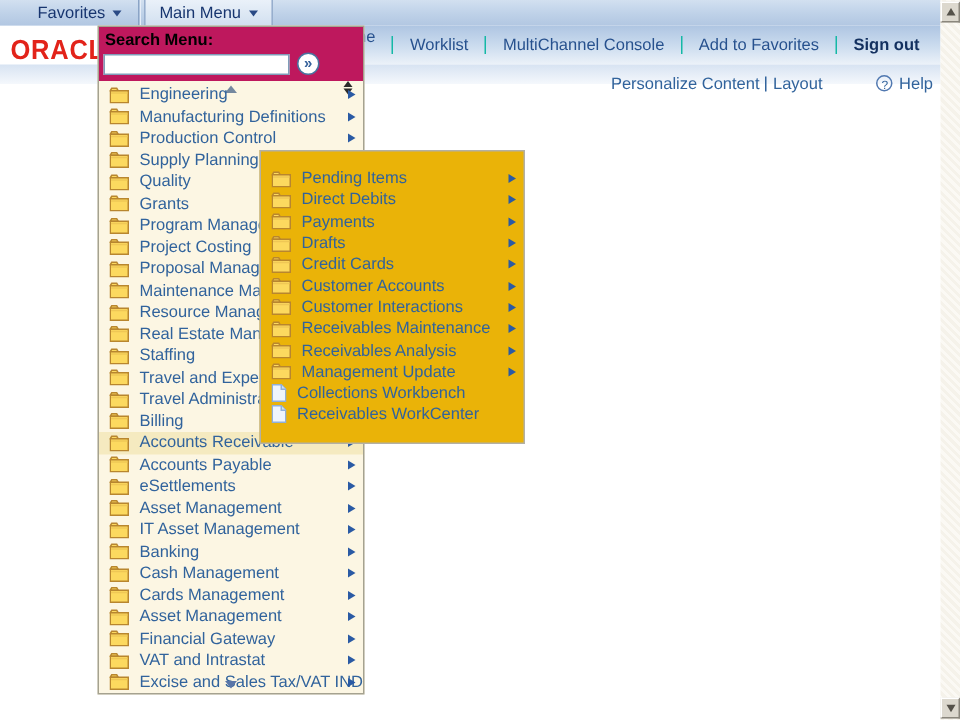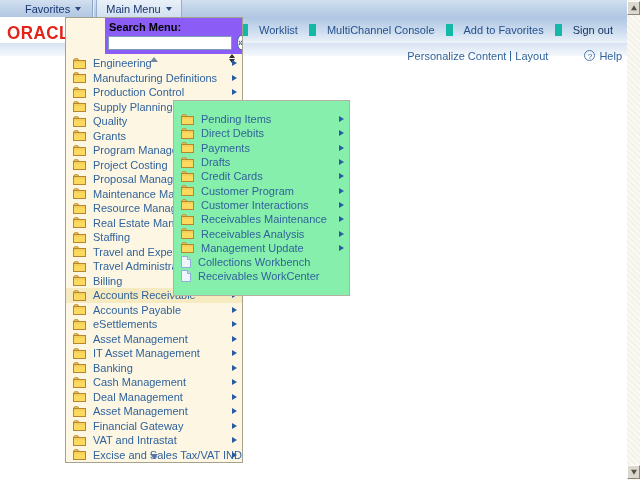--- a/index.html
+++ b/index.html
@@ -24,35 +24,35 @@
   .banner{position:absolute;top:17px;left:0;right:13px;height:26px;
     background:linear-gradient(180deg,#aec5e2 0%,#cdddef 55%,#ecf2f9 100%);z-index:1;}
   .logo-white{position:absolute;top:17px;left:0;width:200px;height:27px;background:#ffffff;z-index:1;}
   .pageband{position:absolute;top:43px;left:0;right:13px;height:13px;
     background:linear-gradient(180deg,#d7e3f2 0%,#f5f8fc 100%);z-index:1;}
   .oracle-logo{position:absolute;left:7px;top:24px;z-index:2;color:#E2231A;
     font-size:17px;font-weight:bold;letter-spacing:.5px;transform:scaleY(1.08);}
   
   .header-links{position:absolute;top:17px;right:16px;height:15px;display:flex;align-items:center;z-index:2;}
   .hlink{color:#27518E;padding:0 11px;cursor:pointer;white-space:nowrap;}
-  .hlink + .hlink{border-left:7px solid #14b8a6;margin-top:11px;}
-  .hlink.bold{font-weight:normal;color:#13305f;}
+  .hlink + .hlink{border-left:1px solid #14b8a6;margin-top:11px;}
+  .hlink.bold{font-weight:bold;color:#13305f;}
   
   .personalize-row{position:absolute;top:49px;left:0;right:18px;height:13px;z-index:2;
     display:flex;justify-content:flex-end;color:#31639C;}
   .pz{display:flex;align-items:center;margin-right:36px;}
   .pz-link{cursor:pointer;}
   .pipe{width:0;border-left:1px solid #31639C;height:10px;margin:0 4px;}
   .help{display:flex;align-items:center;gap:4px;cursor:pointer;}
   .help-icon{width:11px;height:11px;border:1px solid #5078B0;border-radius:50%;
     font-size:8px;line-height:11px;text-align:center;color:#31639C;box-sizing:border-box;}
   
   .menu-panel{position:absolute;left:65px;top:17px;width:178px;height:446px;z-index:5;
     background:#FCF6E3;border:1px solid #a5a290;box-sizing:border-box;overflow:hidden;}
-  .search-area{position:absolute;left:0;top:0;right:0;height:36px;background:#8b5cf6;margin-left:39px;}
+  .search-area{position:absolute;left:0;top:0;right:0;height:36px;background:#be185d;}
   .search-label{font-weight:bold;color:#000;margin:3px 0 2px 4px;}
   .search-row{display:flex;align-items:center;gap:5px;margin-left:3px;}
   .search-input{width:124px;height:14px;border:1px solid #7f9db9;font-size:11px;
     font-family:"Liberation Sans",sans-serif;padding:0 2px;box-sizing:border-box;}
   .go-btn{width:15px;height:15px;border:1px solid #49729f;border-radius:50%;background:#fff;
     color:#35619b;font-size:10px;font-weight:bold;line-height:13px;text-align:center;
     box-sizing:border-box;cursor:pointer;}
   .scroll-row{position:absolute;left:0;top:36px;right:0;height:10px;}
   .tri-up{position:absolute;left:50%;top:3px;transform:translateX(-50%);width:0;height:0;
     border-left:4px solid transparent;border-right:4px solid transparent;border-bottom:5px solid #74889f;cursor:pointer;}
@@ -64,21 +64,21 @@
     color:#31639C;cursor:pointer;}
   .menu-item.selected{background:#F5EAC0;}
   .menu-item .label{margin-left:7px;white-space:nowrap;}
   .arrow{position:absolute;right:5px;top:50%;transform:translateY(-50%);width:0;height:0;
     border-top:3.5px solid transparent;border-bottom:3.5px solid transparent;border-left:5px solid #2a5aa4;}
   .scroll-down-row{position:absolute;left:0;bottom:1px;right:0;height:8px;}
   .tri-down{position:absolute;left:50%;top:1px;transform:translateX(-50%);width:0;height:0;
     border-left:4px solid transparent;border-right:4px solid transparent;border-top:5px solid #5a76a8;cursor:pointer;}
   
   .submenu-panel{position:absolute;left:173px;top:100px;width:177px;height:196px;z-index:6;
-    background:#86efac;border:1px solid #b3b0a4;box-sizing:border-box;padding-top:11px;overflow:hidden;}
+    background:#eab308;border:1px solid #b3b0a4;box-sizing:border-box;padding-top:11px;overflow:hidden;}
   .sub-item{position:relative;height:14.3px;display:flex;align-items:center;padding-left:7px;
     color:#31639C;cursor:pointer;}
   .sub-item .label{margin-left:7px;white-space:nowrap;}
   .icon-doc{display:none;}
   .sub-item.doc .icon-doc{display:inline;}
   
   .vscroll{position:absolute;right:0;top:0;width:13px;height:480px;z-index:8;
     background:
       repeating-linear-gradient(45deg,#f5f2ea 0 2px,#fbf9f4 2px 4px);}
   .vs-btn{position:absolute;left:0;width:13px;height:14px;background:#dcd8ce;
@@ -382,21 +382,21 @@
         <span class="label">Cash Management</span>
         <span class="arrow"></span>
       </div>
 
       <div class="menu-item">
         <svg class="icon-folder" width="13" height="11" viewBox="0 0 13 11">
           <path d="M0.5 2.5 L1.5 0.8 L4.8 0.8 L5.8 2.5 Z" fill="#FCD95F" stroke="#B8862F"></path>
           <rect x="0.5" y="2.5" width="12" height="8" fill="#FCD95F" stroke="#B8862F"></rect>
           <line x1="1" y1="4" x2="12" y2="4" stroke="#EFC755"></line>
         </svg>
-        <span class="label">Deal Management</span>
+        <span class="label">Cards Management</span>
         <span class="arrow"></span>
       </div>
 
       <div class="menu-item">
         <svg class="icon-folder" width="13" height="11" viewBox="0 0 13 11">
           <path d="M0.5 2.5 L1.5 0.8 L4.8 0.8 L5.8 2.5 Z" fill="#FCD95F" stroke="#B8862F"></path>
           <rect x="0.5" y="2.5" width="12" height="8" fill="#FCD95F" stroke="#B8862F"></rect>
           <line x1="1" y1="4" x2="12" y2="4" stroke="#EFC755"></line>
         </svg>
         <span class="label">Asset Management</span>
@@ -496,21 +496,21 @@
       <span class="arrow"></span>
     </div>
 
     <div class="sub-item">
       <svg class="icon-folder" width="13" height="11" viewBox="0 0 13 11">
         <path d="M0.5 2.5 L1.5 0.8 L4.8 0.8 L5.8 2.5 Z" fill="#FCD95F" stroke="#B8862F"></path>
         <rect x="0.5" y="2.5" width="12" height="8" fill="#FCD95F" stroke="#B8862F"></rect>
         <line x1="1" y1="4" x2="12" y2="4" stroke="#EFC755"></line>
       </svg>
 
-      <span class="label">Customer Program</span>
+      <span class="label">Customer Accounts</span>
       <span class="arrow"></span>
     </div>
 
     <div class="sub-item">
       <svg class="icon-folder" width="13" height="11" viewBox="0 0 13 11">
         <path d="M0.5 2.5 L1.5 0.8 L4.8 0.8 L5.8 2.5 Z" fill="#FCD95F" stroke="#B8862F"></path>
         <rect x="0.5" y="2.5" width="12" height="8" fill="#FCD95F" stroke="#B8862F"></rect>
         <line x1="1" y1="4" x2="12" y2="4" stroke="#EFC755"></line>
       </svg>
 

